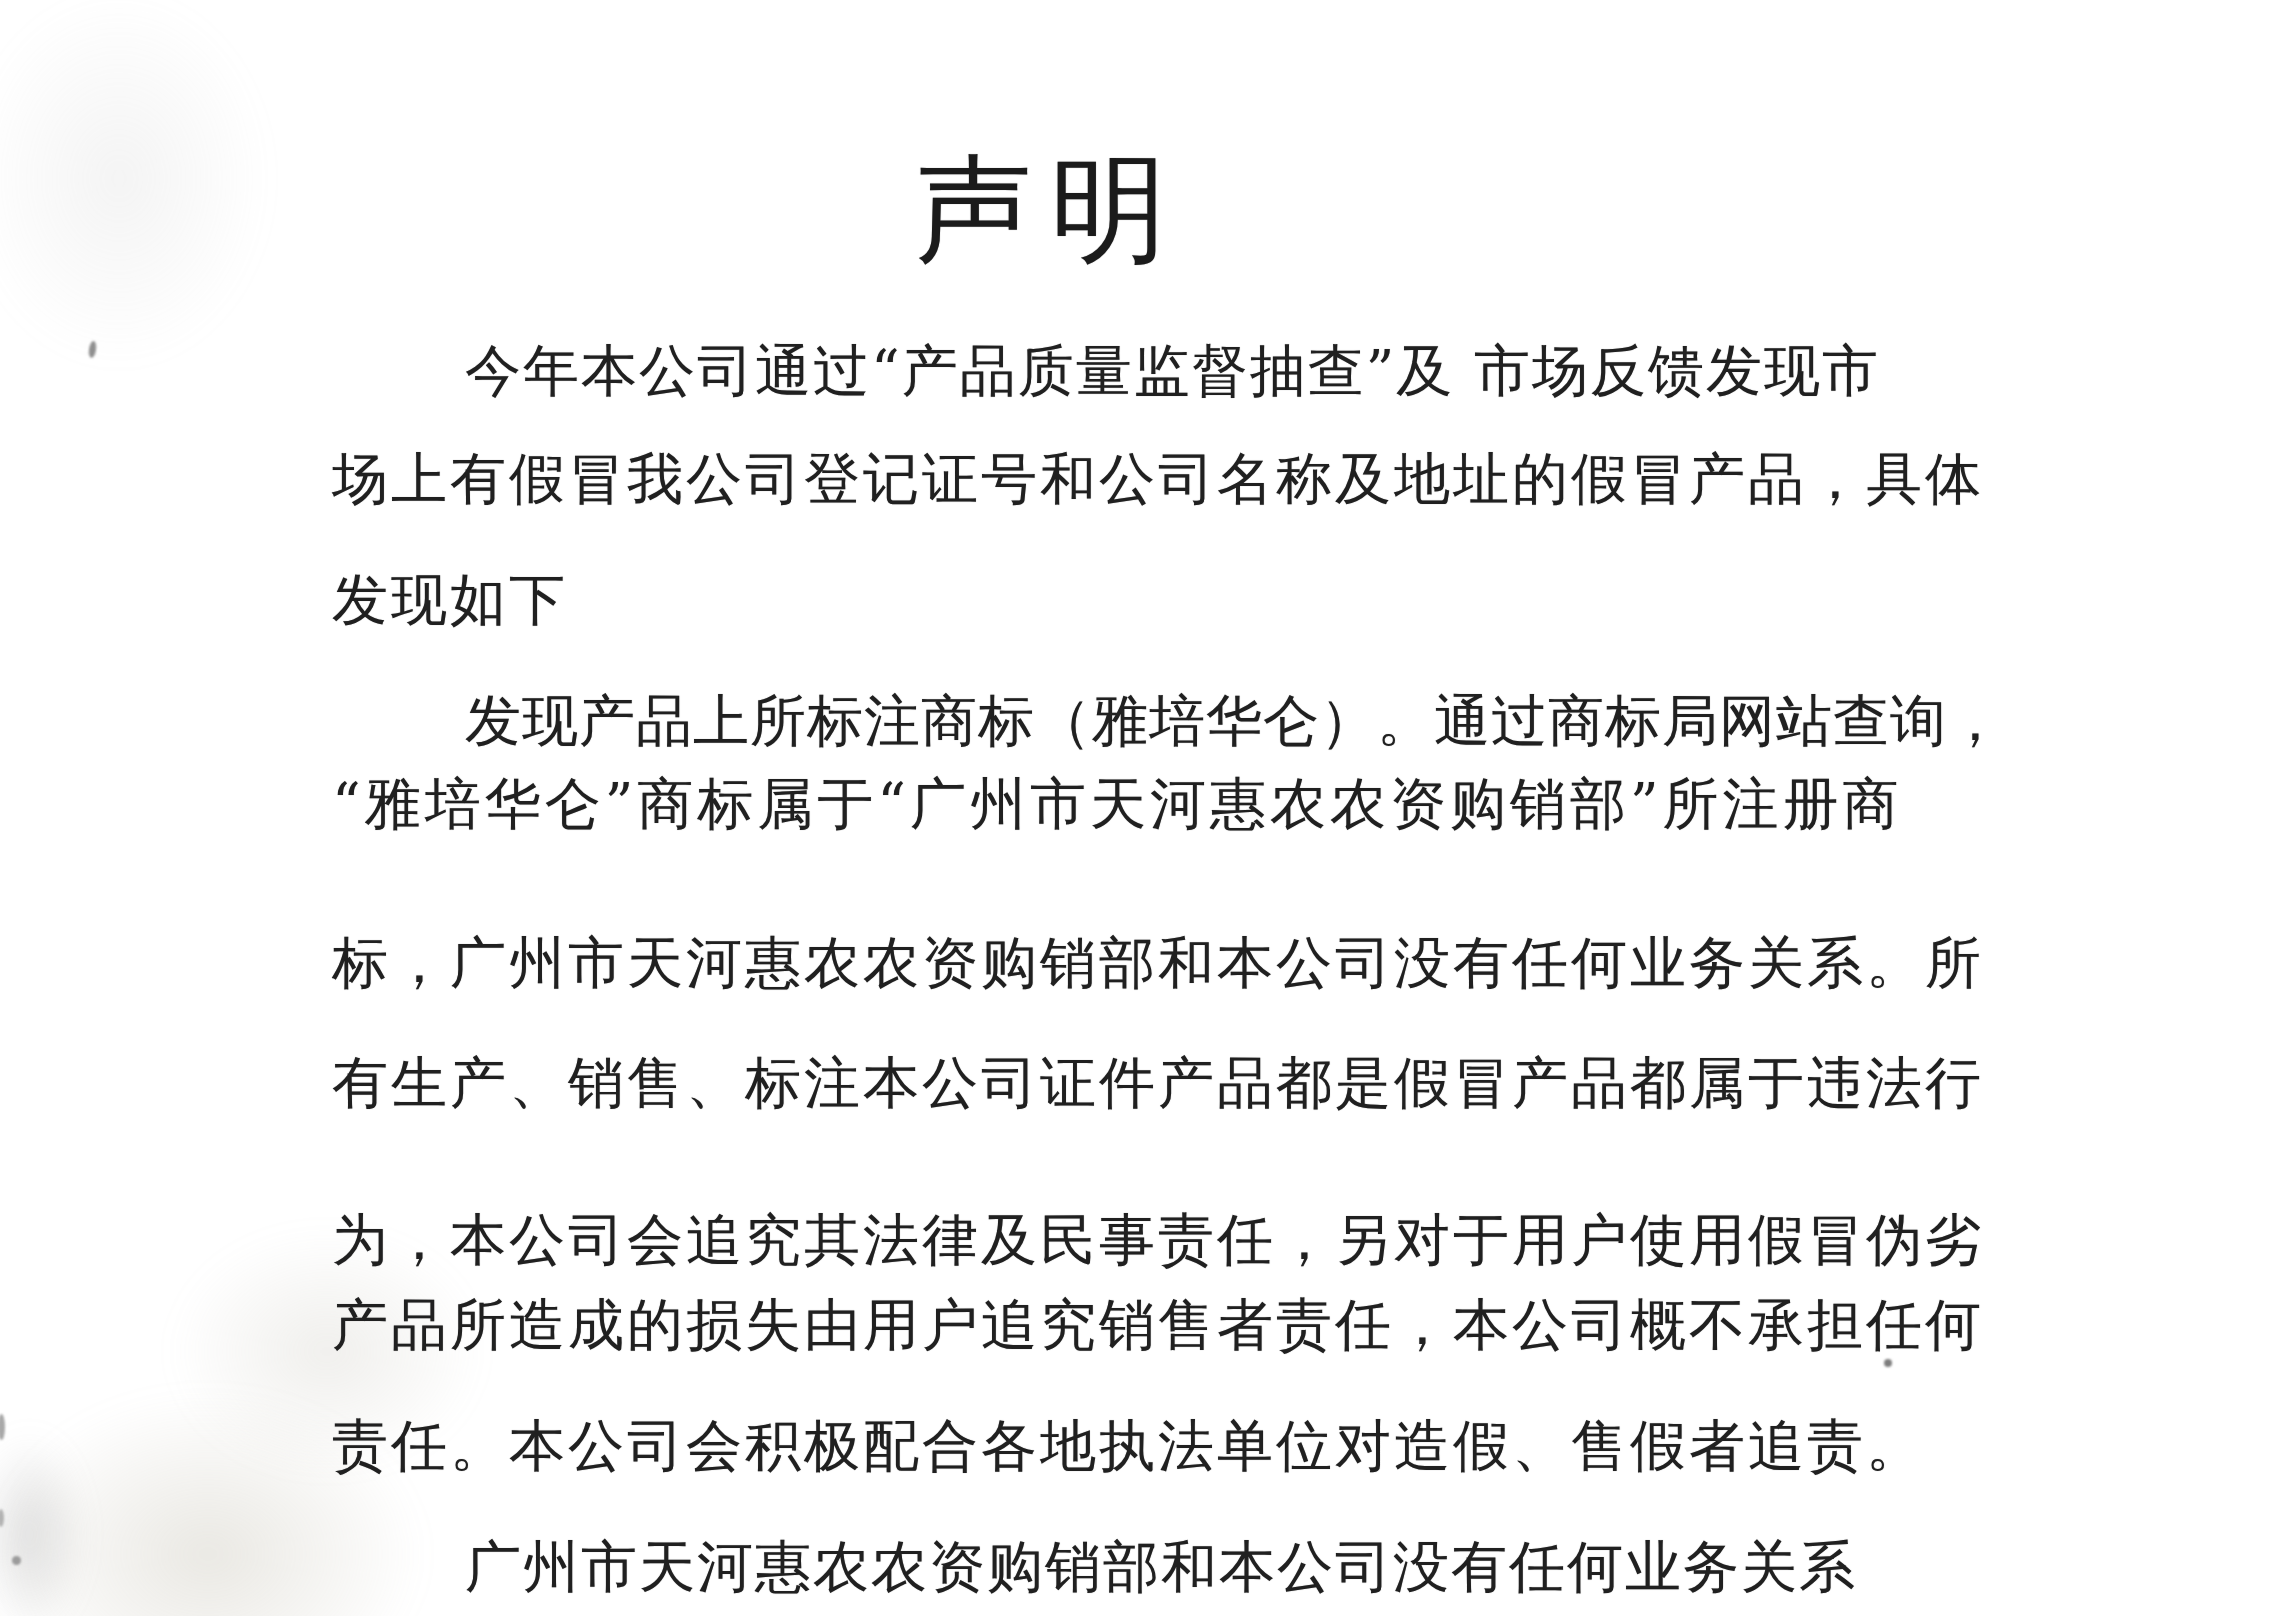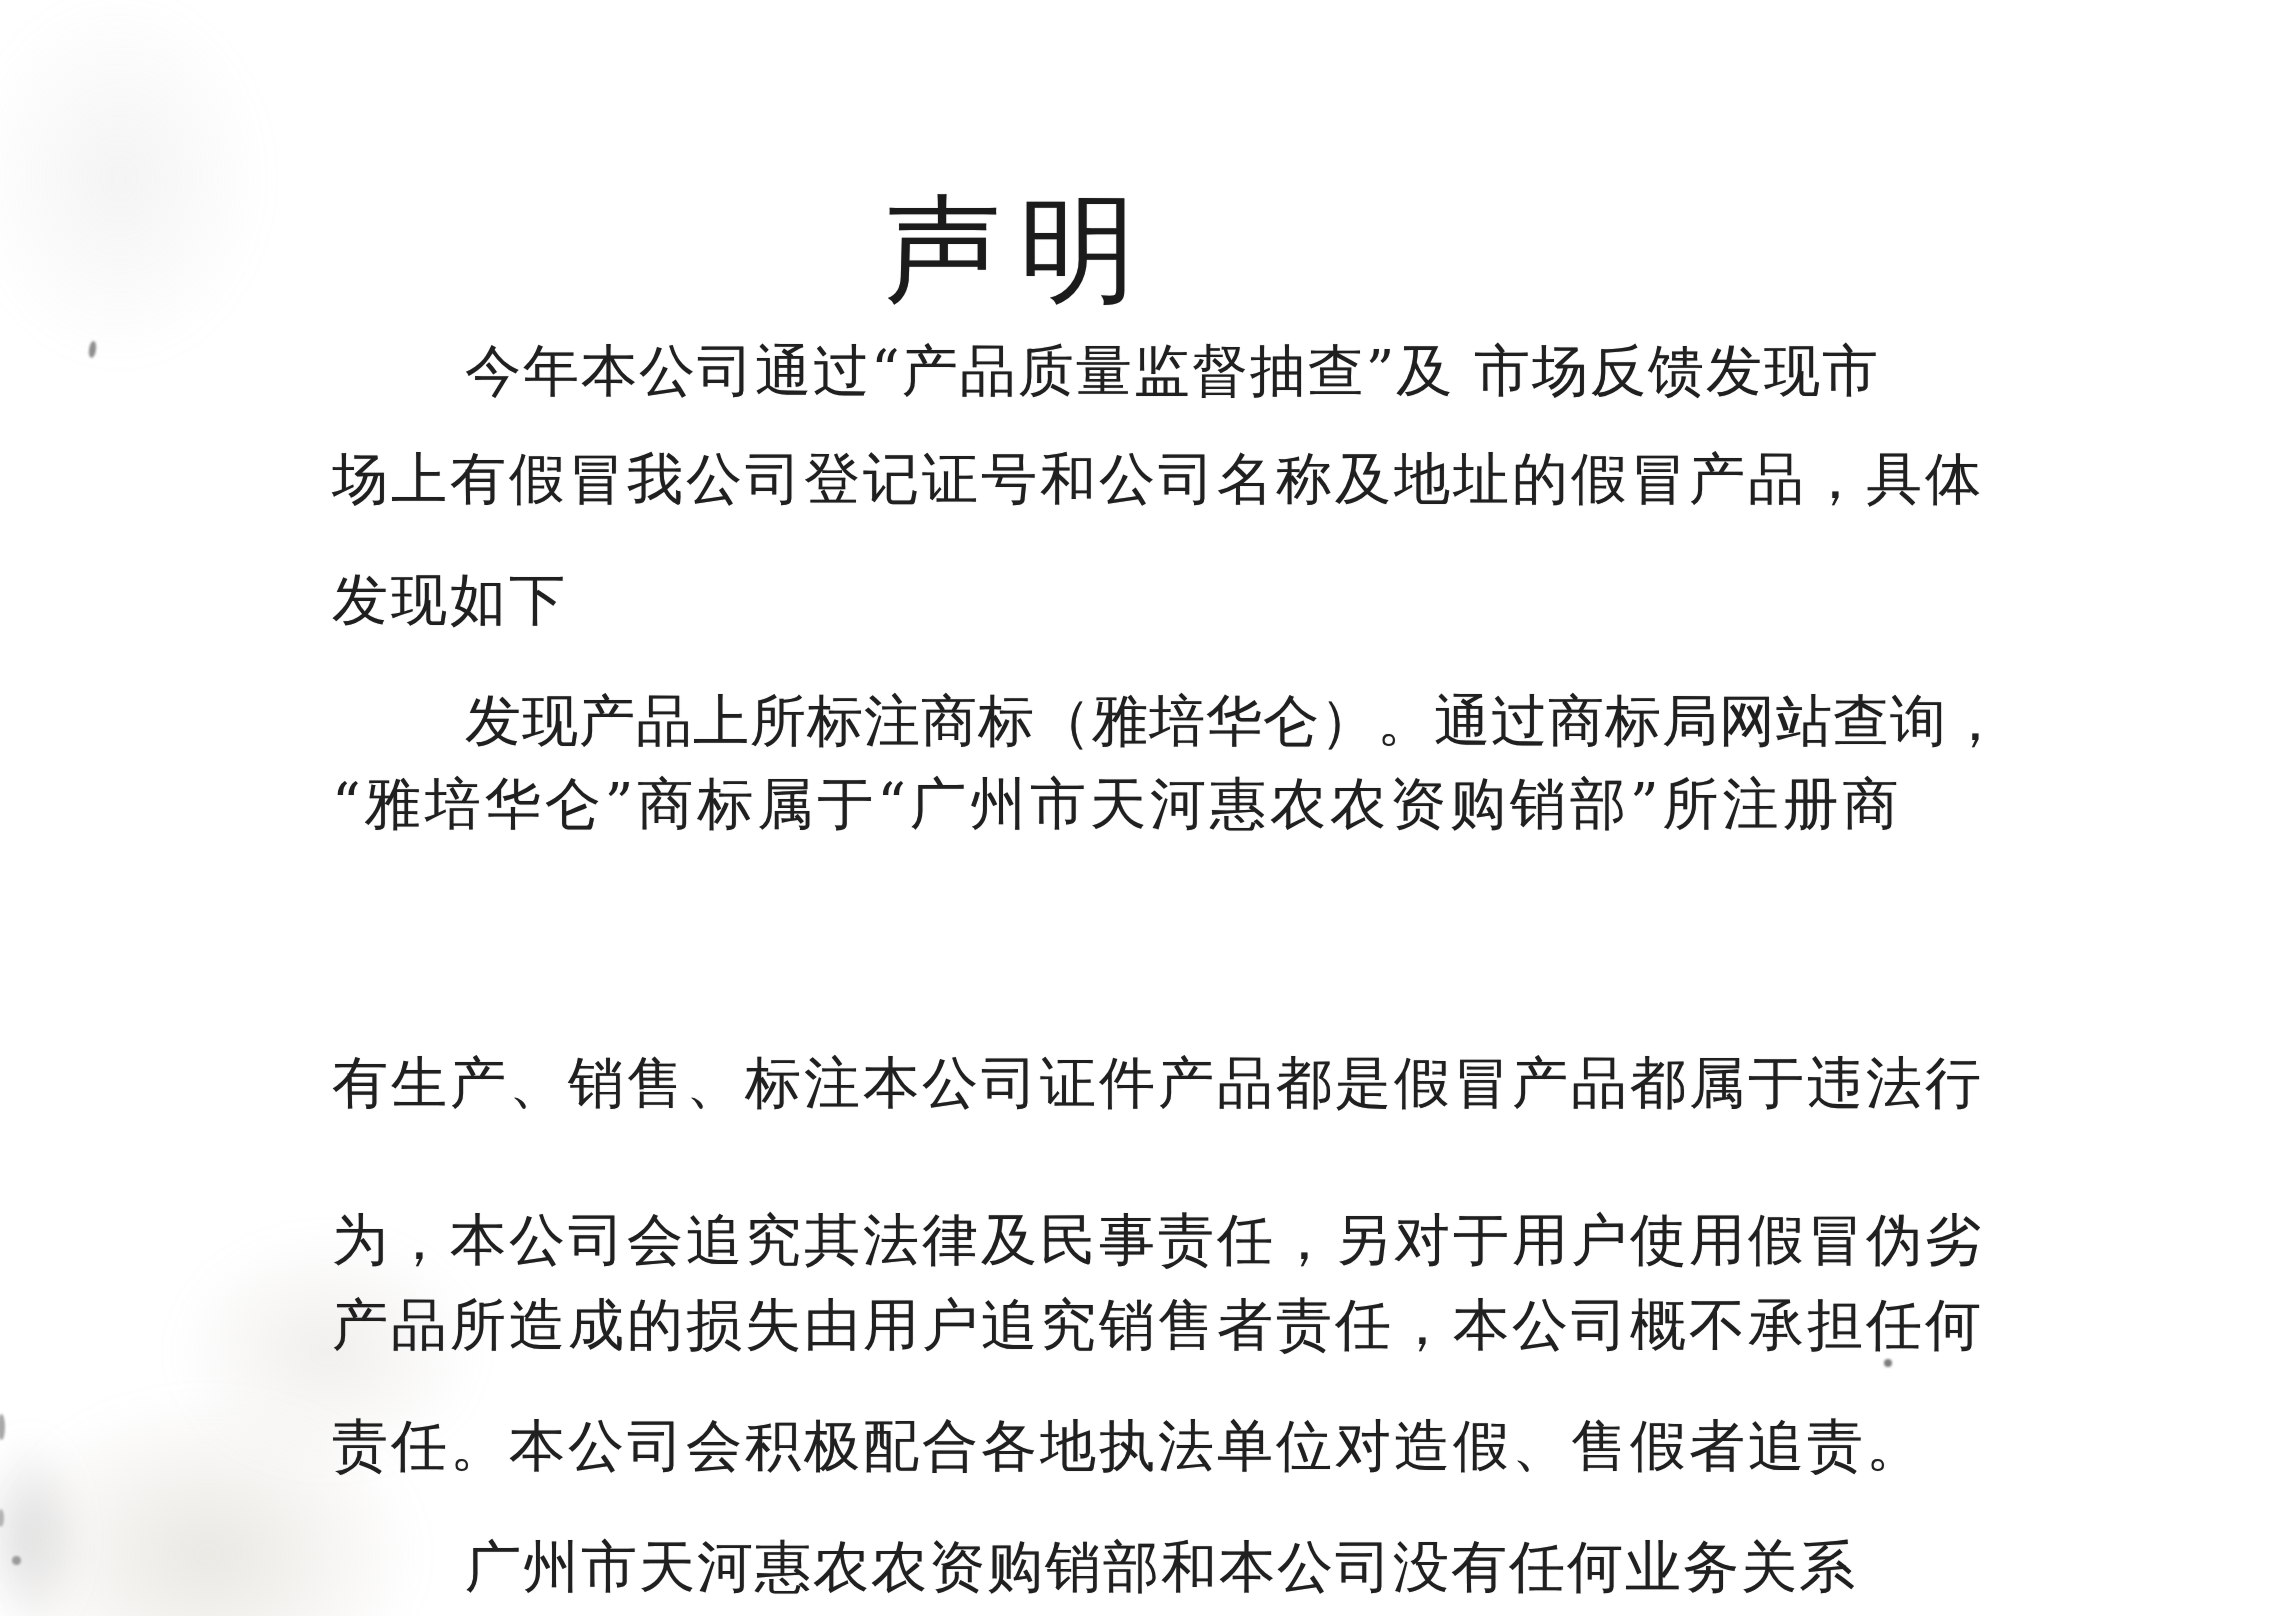--- a/index.html
+++ b/index.html
@@ -46,29 +46,28 @@
     filter: blur(1px);
   }
   .speck-1 { left: 89px;   top: 341px;  width: 7px;  height: 17px; background: #8f8f8f; transform: rotate(8deg); }
   .speck-2 { left: 1884px; top: 1359px; width: 8px;  height: 8px;  background: #7d7d7d; }
   .speck-3 { left: -2px;   top: 1414px; width: 7px;  height: 26px; background: #a8a8a8; }
   .speck-4 { left: -2px;   top: 1509px; width: 6px;  height: 18px; background: #b2b2b2; }
   .speck-5 { left: 12px;   top: 1556px; width: 9px;  height: 9px;  background: #9b9b9b; }
 
   .doc-title {
     position: absolute;
-    left: 884px;
+    left: 915px;
     top: 145px;
     font-size: 117px;
     line-height: 129px;
     letter-spacing: 18px;
     white-space: nowrap;
     color: #1b1b1b;
     text-shadow: 0 0 1px rgba(20,20,20,0.45);
-    margin-top: 40px;
   }
   .line {
     position: absolute;
     left: 332px;
     font-size: 56px;
     line-height: 63px;
     letter-spacing: 3px;
     white-space: nowrap;
     color: #202020;
     text-shadow: 0 0 1px rgba(25,25,25,0.40);
@@ -101,20 +100,21 @@
   <div class="speck speck-4"></div>
   <div class="speck speck-5"></div>
 
   <div class="doc-title">声明</div>
 
   <div class="line l1 indent">今年本公司通过“产品质量监督抽查”及 市场反馈发现市</div>
   <div class="line l2">场上有假冒我公司登记证号和公司名称及地址的假冒产品，具体</div>
   <div class="line l3">发现如下</div>
   <div class="line l4 indent">发现产品上所标注商标（雅培华仑）。通过商标局网站查询，</div>
   <div class="line l5">“雅培华仑”商标属于“广州市天河惠农农资购销部”所注册商</div>
+  <div class="line l6">标，广州市天河惠农农资购销部和本公司没有任何业务关系。所</div>
   <div class="line l7">有生产、销售、标注本公司证件产品都是假冒产品都属于违法行</div>
   <div class="line l8">为，本公司会追究其法律及民事责任，另对于用户使用假冒伪劣</div>
   <div class="line l9">产品所造成的损失由用户追究销售者责任，本公司概不承担任何</div>
   <div class="line l10">责任。本公司会积极配合各地执法单位对造假、售假者追责。</div>
   <div class="line l11 indent">广州市天河惠农农资购销部和本公司没有任何业务关系</div>
 
 </div>
 
 
 </body></html>

